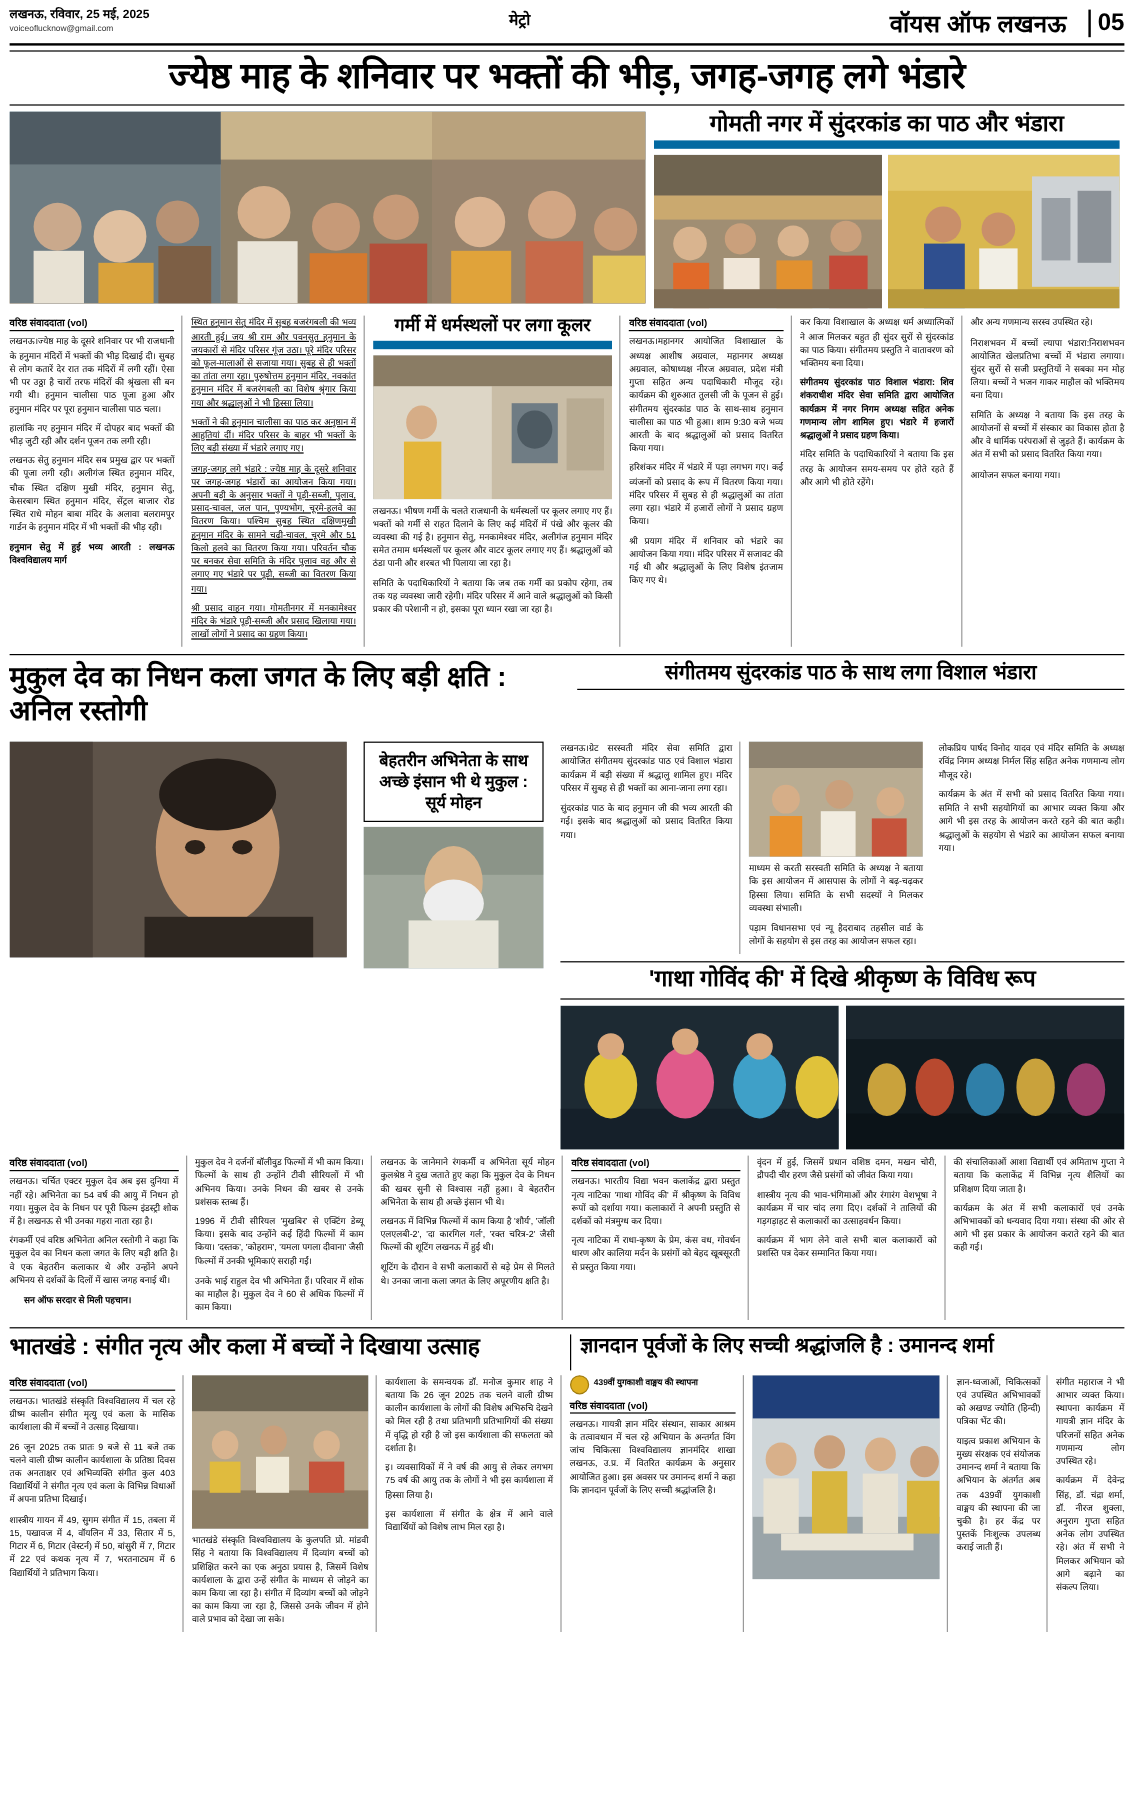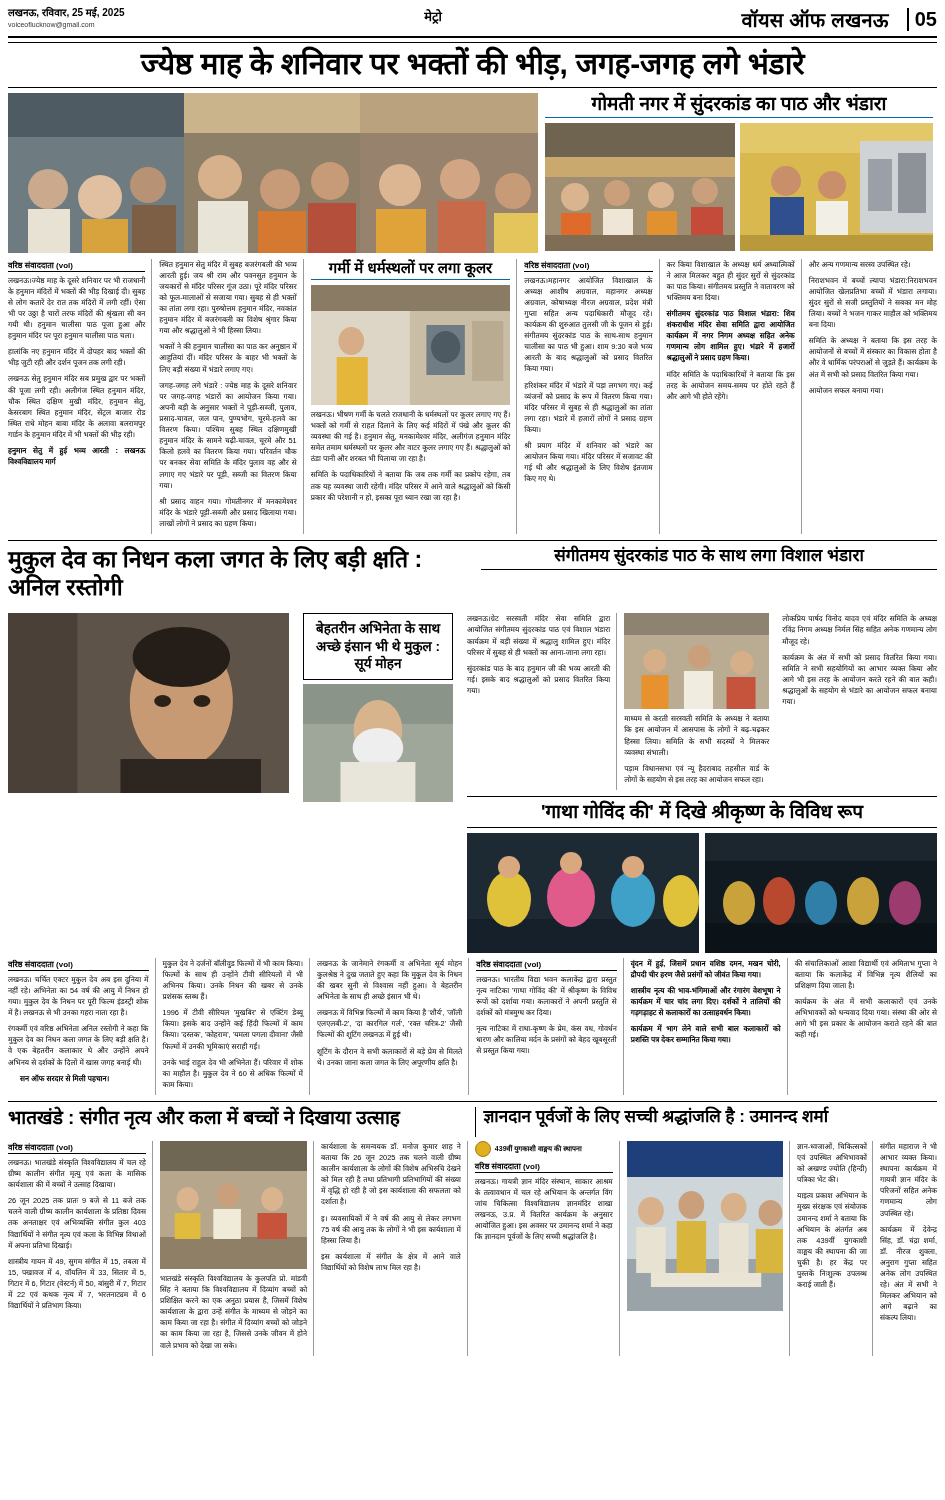--- a/index.html
+++ b/index.html
@@ -13,21 +13,21 @@
   .mast-left .date{font-size:10px;}
   .mast-left .mail{font-weight:normal;font-size:7px;color:#333;}
   .mast-center{font-size:13px;font-weight:bold;margin-top:1px;}
   .mast-right{display:flex;align-items:center;gap:18px;}
   .mast-right .brand{font-size:20px;font-weight:bold;letter-spacing:.2px;}
   .mast-right .pageno{font-size:20px;font-weight:bold;border-left:2px solid #000;padding-left:6px;}
 
   
   .banner{border-top:1px solid #000;border-bottom:1px solid #000;margin-top:4px;padding:4px 0 6px 0;}
   .banner h1{margin:0;font-size:30px;line-height:1.12;font-weight:bold;text-align:center;letter-spacing:-.2px;}
-  .sec-head{font-size:19px;font-weight:bold;line-height:1.15;border-bottom:1px solid #0369a1;padding-bottom:3px;margin:0 0 5px 0;}
+  .sec-head{font-size:19px;font-weight:bold;line-height:1.15;border-bottom:7px solid #0369a1;padding-bottom:3px;margin:0 0 5px 0;}
   .sec-head.center{text-align:center;}
 
   
   .row{display:flex;gap:7px;}
   .col{display:flex;flex-direction:column;}
   .photo{background:#b9c2c7;position:relative;overflow:hidden;border:0;}
   .byline{font-size:8px;font-weight:bold;border-bottom:1px solid #000;padding-bottom:1px;margin-bottom:3px;}
   .body-txt{font-size:7.4px;line-height:1.5;text-align:justify;}
   .body-txt p{margin:0 0 5px 0;}
   .colrule{border-right:1px solid #9a9a9a;}
@@ -135,21 +135,21 @@
     <div class="col colrule" style="width:150px;padding-right:6px;">
       <div class="byline">वरिष्ठ संवाददाता (vol)</div>
       <div class="body-txt">
         <p>लखनऊ।ज्येष्ठ माह के दूसरे शनिवार पर भी राजधानी के हनुमान मंदिरों में भक्तों की भीड़ दिखाई दी। सुबह से लोग कतारें देर रात तक मंदिरों में लगी रहीं। ऐसा भी पर उठ्ठा है चारों तरफ मंदिरों की श्रृंखला सी बन गयी थी। हनुमान चालीसा पाठ पूजा हुआ और हनुमान मंदिर पर पूरा हनुमान चालीसा पाठ चला।</p>
         <p>हालांकि नए हनुमान मंदिर में दोपहर बाद भक्तों की भीड़ जुटी रही और दर्शन पूजन तक लगी रही।</p>
         <p>लखनऊ सेतु हनुमान मंदिर सब प्रमुख द्वार पर भक्तों की पूजा लगी रही। अलीगंज स्थित हनुमान मंदिर, चौक स्थित दक्षिण मुखी मंदिर, हनुमान सेतु, केसरबाग स्थित हनुमान मंदिर, सेंट्रल बाजार रोड स्थित राधे मोहन बाबा मंदिर के अलावा बलरामपुर गार्डन के हनुमान मंदिर में भी भक्तों की भीड़ रही।</p>
         <p style="font-weight:bold;">हनुमान सेतु में हुई भव्य आरती : लखनऊ विश्वविद्यालय मार्ग</p>
       </div>
     </div>
 
-    <div class="col colrule" style="width:150px;padding-right:6px;">
+    <div class="col colrule" style="width:150px;padding-right:6px;text-decoration:underline;">
       <div class="body-txt">
         <p>स्थित हनुमान सेतु मंदिर में सुबह बजरंगबली की भव्य आरती हुई। जय श्री राम और पवनसुत हनुमान के जयकारों से मंदिर परिसर गूंज उठा। पूरे मंदिर परिसर को फूल-मालाओं से सजाया गया। सुबह से ही भक्तों का तांता लगा रहा। पुरुषोत्तम हनुमान मंदिर, नवकांत हनुमान मंदिर में बजरंगबली का विशेष श्रृंगार किया गया और श्रद्धालुओं ने भी हिस्सा लिया।</p>
         <p>भक्तों ने की हनुमान चालीसा का पाठ कर अनुष्ठान में आहुतियां दीं। मंदिर परिसर के बाहर भी भक्तों के लिए बड़ी संख्या में भंडारे लगाए गए।</p>
         <p>जगह-जगह लगे भंडारे : ज्येष्ठ माह के दूसरे शनिवार पर जगह-जगह भंडारों का आयोजन किया गया। अपनी बड़ी के अनुसार भक्तों ने पूड़ी-सब्जी, पुलाव, प्रसाद-चावल, जल पान, पुण्यभोग, चूरमे-हलवे का वितरण किया। पश्चिम सुबह स्थित दक्षिणमुखी हनुमान मंदिर के सामने चढ़ी-चावल, चूरमे और 51 किलो हलवे का वितरण किया गया। परिवर्तन चौक पर बनकर सेवा समिति के मंदिर पुलाव वह और से लगाए गए भंडारे पर पूड़ी, सब्जी का वितरण किया गया।</p>
         <p>श्री प्रसाद वाहन गया। गोमतीनगर में मनकामेश्वर मंदिर के भंडारे पूड़ी-सब्जी और प्रसाद खिलाया गया। लाखों लोगों ने प्रसाद का ग्रहण किया।</p>
       </div>
     </div>
 
     <div class="col colrule" style="width:218px;padding-right:6px;">
       <div class="sec-head center" style="font-size:15px;">गर्मी में धर्मस्थलों पर लगा कूलर</div>
@@ -326,21 +326,21 @@
         <p>शूटिंग के दौरान वे सभी कलाकारों से बड़े प्रेम से मिलते थे। उनका जाना कला जगत के लिए अपूरणीय क्षति है।</p>
       </div>
     </div>
     <div class="col colrule" style="width:150px;padding-right:6px;">
       <div class="byline">वरिष्ठ संवाददाता (vol)</div>
       <div class="body-txt">
         <p>लखनऊ। भारतीय विद्या भवन कलाकेंद्र द्वारा प्रस्तुत नृत्य नाटिका 'गाथा गोविंद की' में श्रीकृष्ण के विविध रूपों को दर्शाया गया। कलाकारों ने अपनी प्रस्तुति से दर्शकों को मंत्रमुग्ध कर दिया।</p>
         <p>नृत्य नाटिका में राधा-कृष्ण के प्रेम, कंस वध, गोवर्धन धारण और कालिया मर्दन के प्रसंगों को बेहद खूबसूरती से प्रस्तुत किया गया।</p>
       </div>
     </div>
-    <div class="col colrule" style="width:160px;padding-right:6px;font-weight:bold;">
+    <div class="col colrule" style="width:160px;padding-right:6px;">
       <div class="body-txt">
         <p>वृंदन में हुई, जिसमें प्रधान वशिष्ठ दमन, मखन चोरी, द्रौपदी चीर हरण जैसे प्रसंगों को जीवंत किया गया।</p>
         <p>शास्त्रीय नृत्य की भाव-भंगिमाओं और रंगारंग वेशभूषा ने कार्यक्रम में चार चांद लगा दिए। दर्शकों ने तालियों की गड़गड़ाहट से कलाकारों का उत्साहवर्धन किया।</p>
         <p>कार्यक्रम में भाग लेने वाले सभी बाल कलाकारों को प्रशस्ति पत्र देकर सम्मानित किया गया।</p>
       </div>
     </div>
     <div class="col" style="width:152px;">
       <div class="body-txt">
         <p>की संचालिकाओं आशा विद्यार्थी एवं अमिताभ गुप्ता ने बताया कि कलाकेंद्र में विभिन्न नृत्य शैलियों का प्रशिक्षण दिया जाता है।</p>
         <p>कार्यक्रम के अंत में सभी कलाकारों एवं उनके अभिभावकों को धन्यवाद दिया गया। संस्था की ओर से आगे भी इस प्रकार के आयोजन कराते रहने की बात कही गई।</p>

